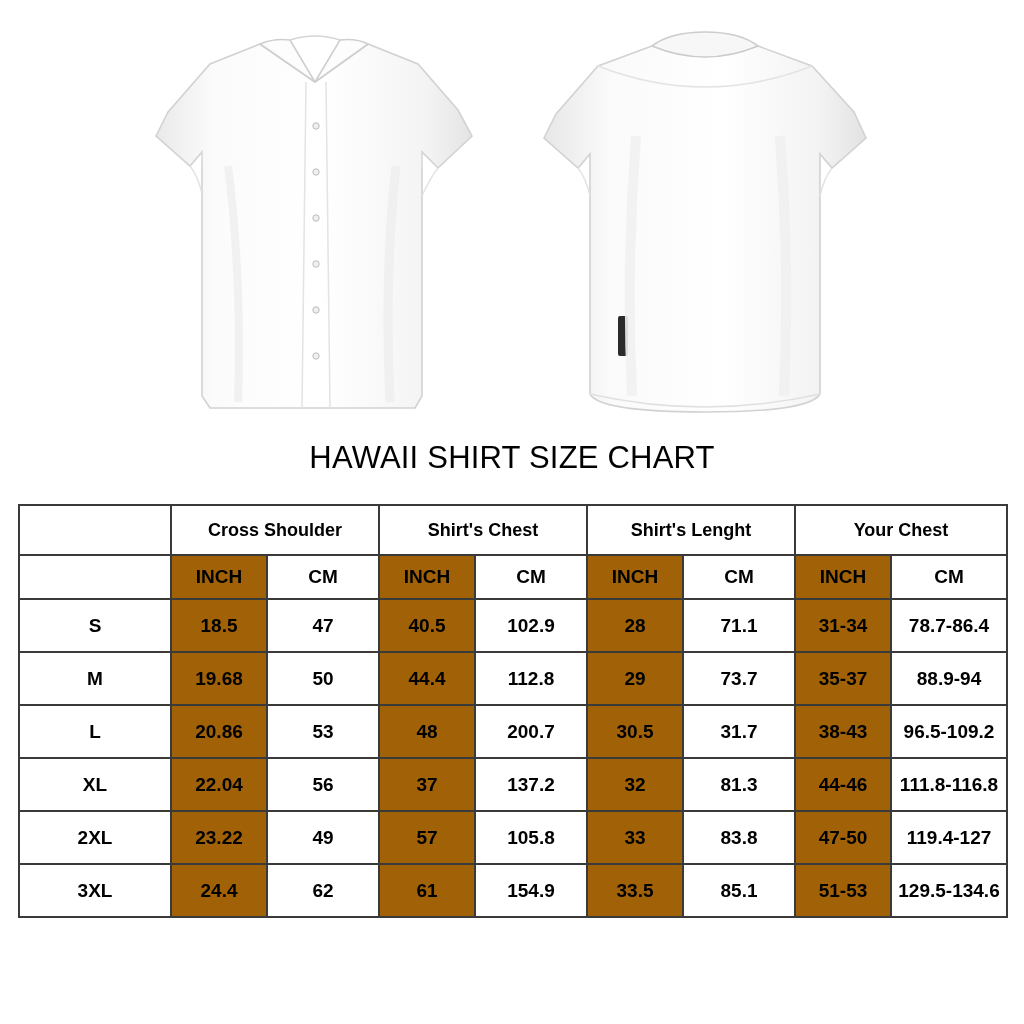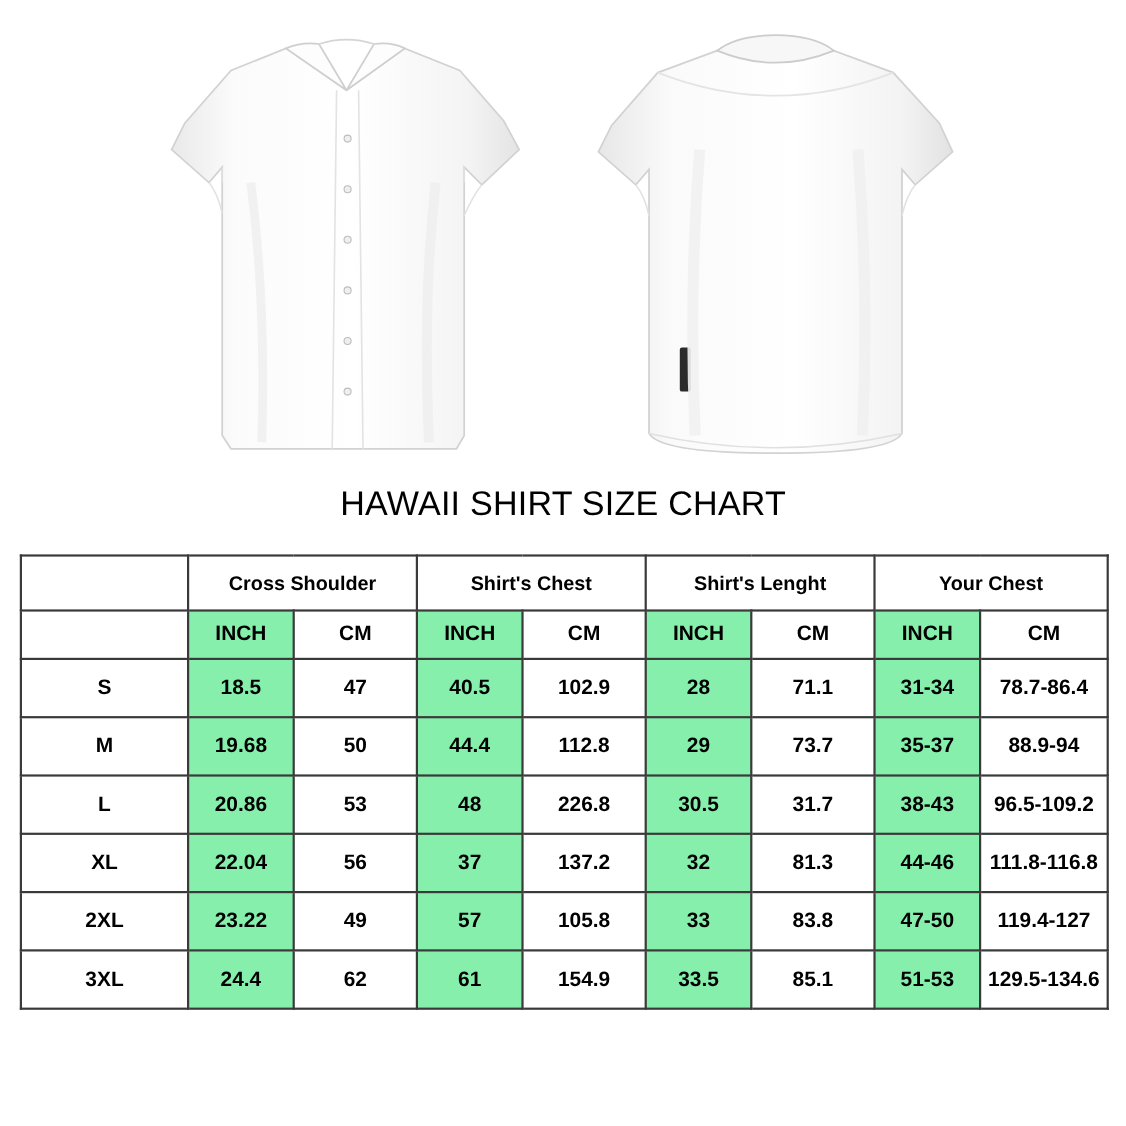--- a/index.html
+++ b/index.html
@@ -72,21 +72,21 @@
   .col-cm-l    { width: 116px; }
 
   thead tr.group-row th {
     font-size: 18px;
     height: 48px;
   }
   thead tr.unit-row th {
     font-size: 19px;
     height: 42px;
   }
-  .hl { background: #86efac; }
+  .hl { background: #a16207; }
   .blank { border-left: none; border-top: none; }
   td.size-label { font-size: 22px; }
   td.small-cm { font-size: 17px; }
 </style>
 </head>
 <body>
 
 <div class="page">
 
   <div class="shirts">
@@ -209,21 +209,21 @@
           <td class="hl">29</td>
           <td>73.7</td>
           <td class="hl">35-37</td>
           <td class="small-cm">88.9-94</td>
         </tr>
         <tr>
           <td class="size-label">L</td>
           <td class="hl">20.86</td>
           <td>53</td>
           <td class="hl">48</td>
-          <td>226.8</td>
+          <td>200.7</td>
           <td class="hl">30.5</td>
           <td>31.7</td>
           <td class="hl">38-43</td>
           <td class="small-cm">96.5-109.2</td>
         </tr>
         <tr>
           <td class="size-label">XL</td>
           <td class="hl">22.04</td>
           <td>56</td>
           <td class="hl">37</td>

